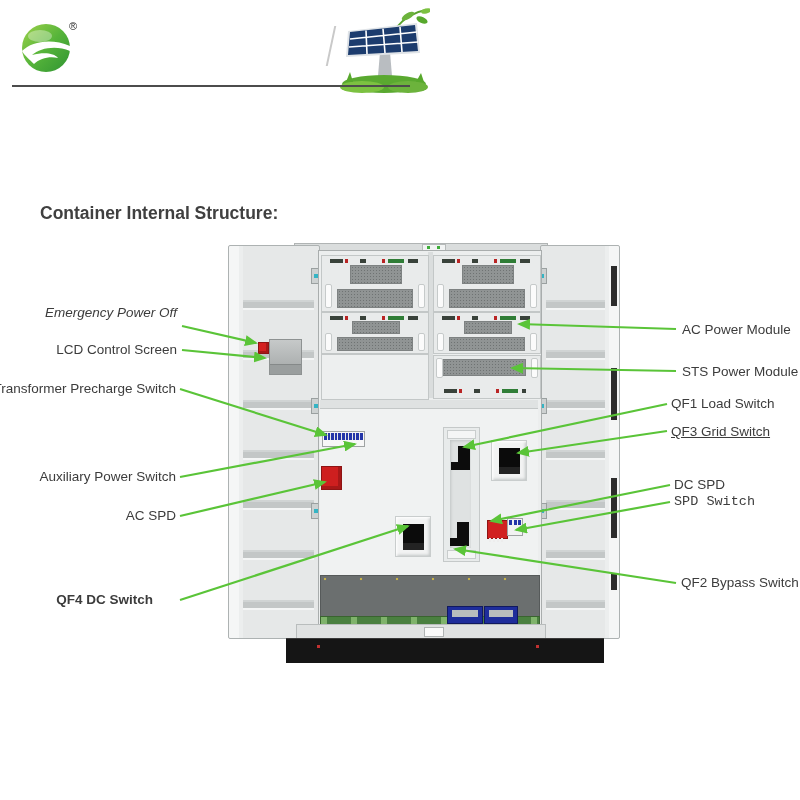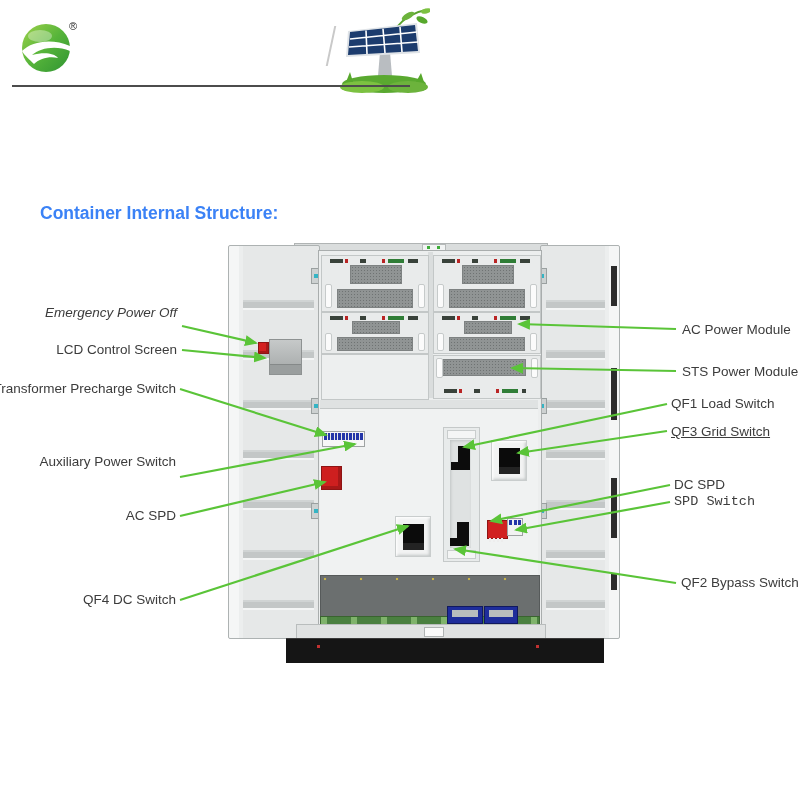--- a/index.html
+++ b/index.html
@@ -9,21 +9,21 @@
 
   
   .brand{position:absolute;left:82px;top:24px;font-size:36px;font-weight:800;font-style:italic;
          letter-spacing:-1px;color:#1a1a1a;}
   .regmark{position:absolute;left:69px;top:20px;font-size:11px;color:#2a2a2a;}
   .brand-divider{position:absolute;left:330px;top:26px;width:2px;height:40px;background:#c9c9c9;
          transform:skewX(-12deg);}
   .logo-rule{position:absolute;left:12px;top:85px;width:398px;height:2px;background:#4c4c4c;}
   .tagline{position:absolute;left:17px;top:92px;font-size:13px;letter-spacing:5.5px;color:#4a4a4a;
          font-weight:500;white-space:nowrap;}
-  .page-title{position:absolute;left:40px;top:203px;font-size:17.5px;font-weight:700;color:#3b82f6;}
+  .page-title{position:absolute;left:40px;top:203px;font-size:17.5px;font-weight:700;color:#404040;}
 
   
   .lbl{position:absolute;font-size:13.5px;color:#3c3c3c;white-space:nowrap;height:16px;line-height:16px;}
   .lbl-r{text-align:right;}
 
   
   .door{position:absolute;top:245px;width:90px;height:392px;border:1px solid #adb2b2;border-radius:2px;}
   .door-rails{position:absolute;top:14px;bottom:12px;
       background:repeating-linear-gradient(180deg,rgba(0,0,0,0) 0 40px,#d0d4d4 40px 42px,#c3c7c7 42px 48px,#f4f6f6 48px 50px);}
   .hinge{position:absolute;width:8px;height:14px;background:#cdd1d1;border:1px solid #9aa0a0;}
@@ -224,23 +224,23 @@
       <line x1="667" y1="431" x2="518" y2="453" marker-end="url(#arw)"></line>
       <line x1="670" y1="485" x2="491" y2="521" marker-end="url(#arw)"></line>
       <line x1="670" y1="502" x2="516" y2="530" marker-end="url(#arw)"></line>
       <line x1="676" y1="583" x2="455" y2="549" marker-end="url(#arw)"></line>
     </g>
   </svg>
 
   <div class="lbl lbl-r" style="right:623px;top:305px;font-style:italic;">Emergency Power Off</div>
   <div class="lbl lbl-r" style="right:623px;top:342px;">LCD Control Screen</div>
   <div class="lbl lbl-r" style="right:624px;top:381px;">Transformer Precharge Switch</div>
-  <div class="lbl lbl-r" style="right:624px;top:454px;">Auxiliary Power Switch</div>
+  <div class="lbl lbl-r" style="right:624px;top:469px;">Auxiliary Power Switch</div>
   <div class="lbl lbl-r" style="right:624px;top:508px;">AC SPD</div>
-  <div class="lbl lbl-r" style="right:624px;top:592px;">QF4 DC Switch</div>
+  <div class="lbl lbl-r" style="right:647px;top:592px;font-weight:bold;">QF4 DC Switch</div>
 
   <div class="lbl" style="left:682px;top:322px;">AC Power Module</div>
   <div class="lbl" style="left:682px;top:364px;">STS Power Module</div>
   <div class="lbl" style="left:671px;top:396px;">QF1 Load Switch</div>
   <div class="lbl" style="left:671px;top:424px;text-decoration:underline;">QF3 Grid Switch</div>
   <div class="lbl" style="left:674px;top:477px;">DC SPD</div>
   <div class="lbl" style="left:674px;top:494px;font-family:Liberation Mono, monospace;">SPD Switch</div>
   <div class="lbl" style="left:681px;top:575px;">QF2 Bypass Switch</div>
 
 </div>

